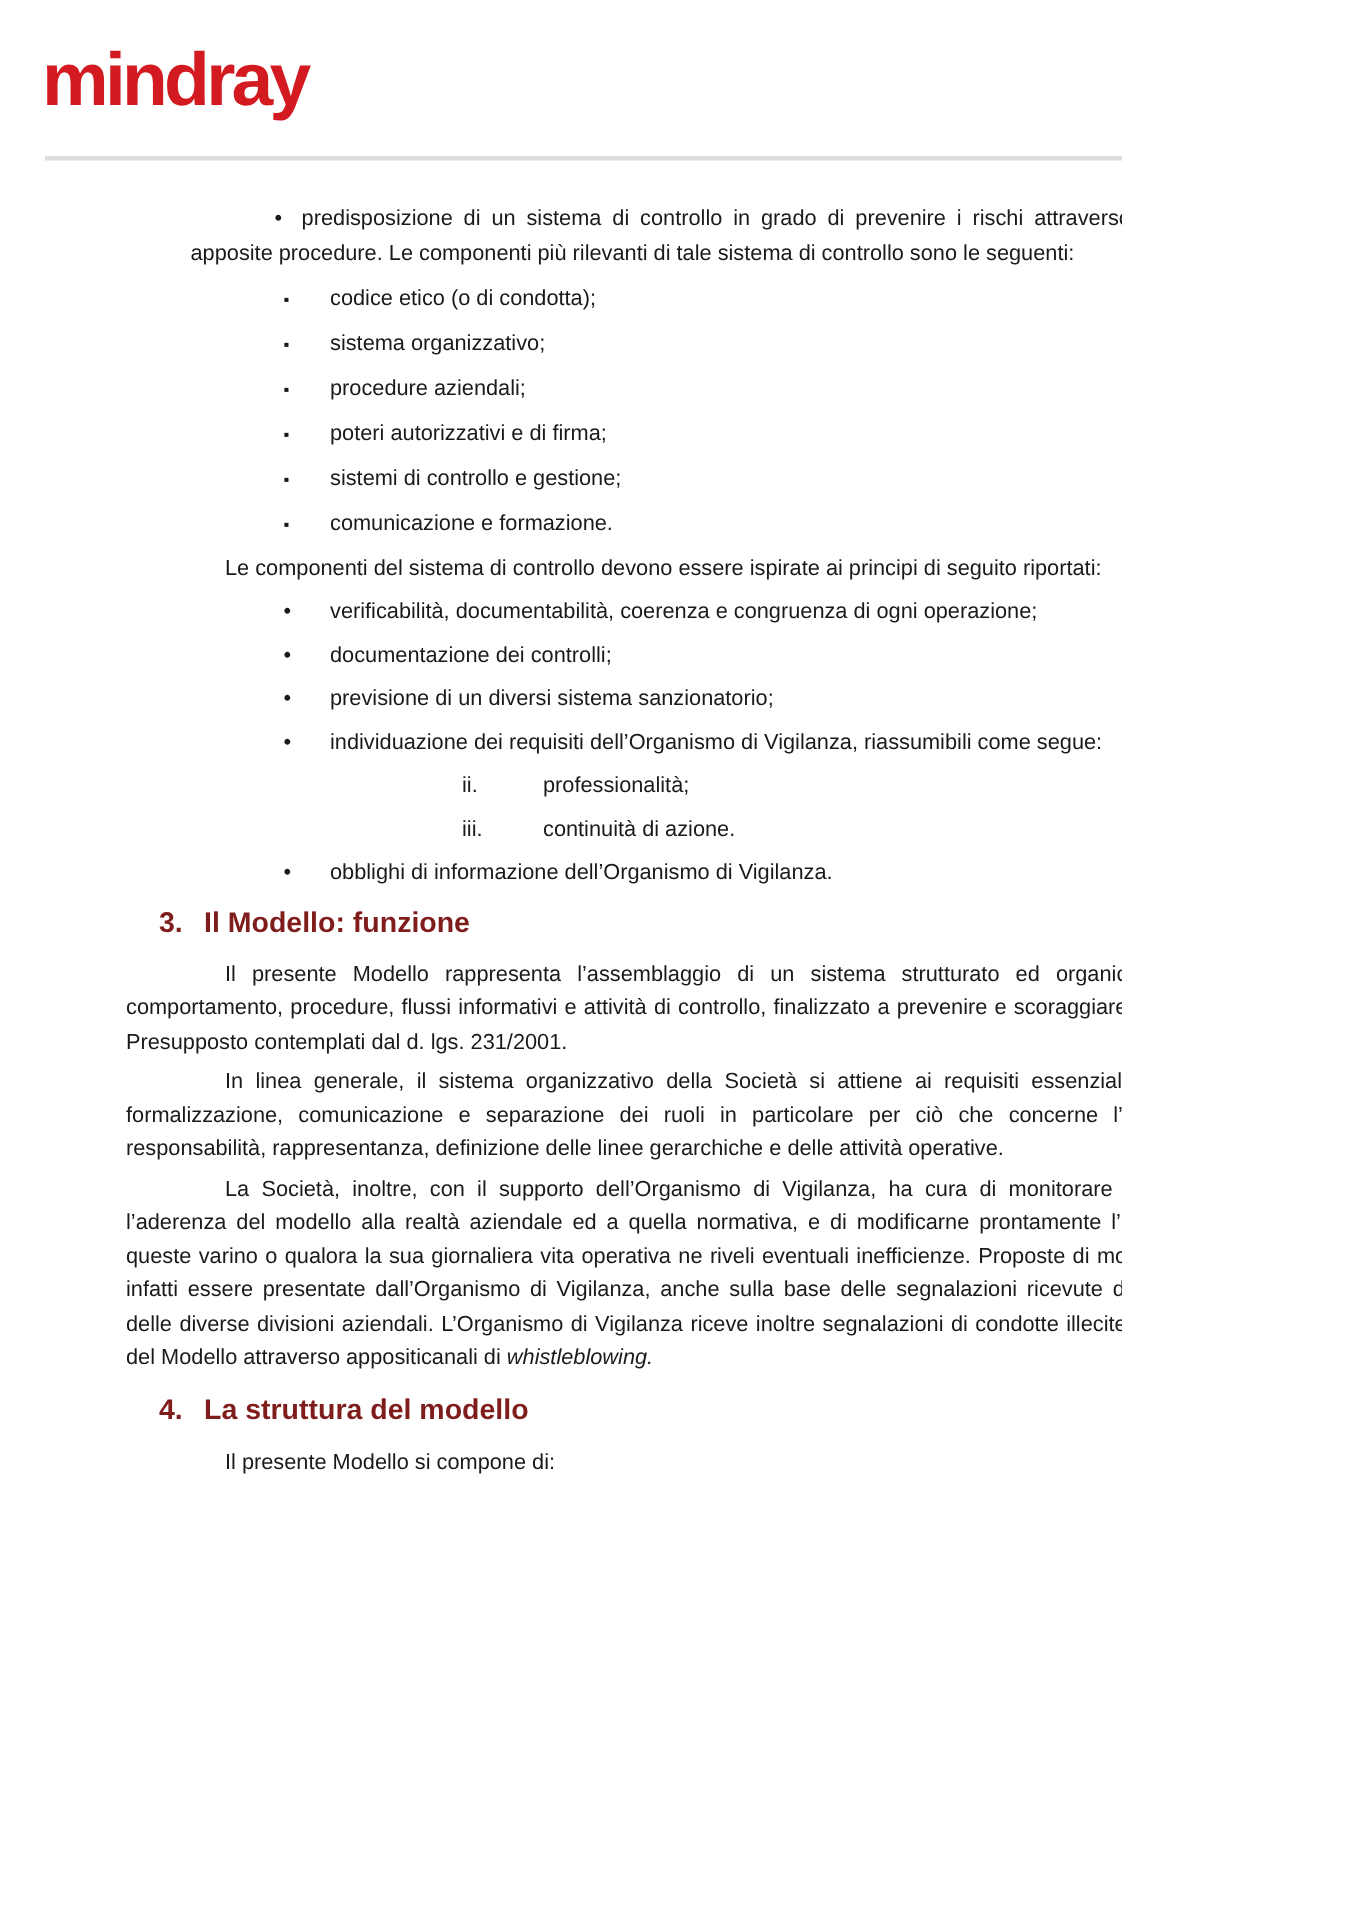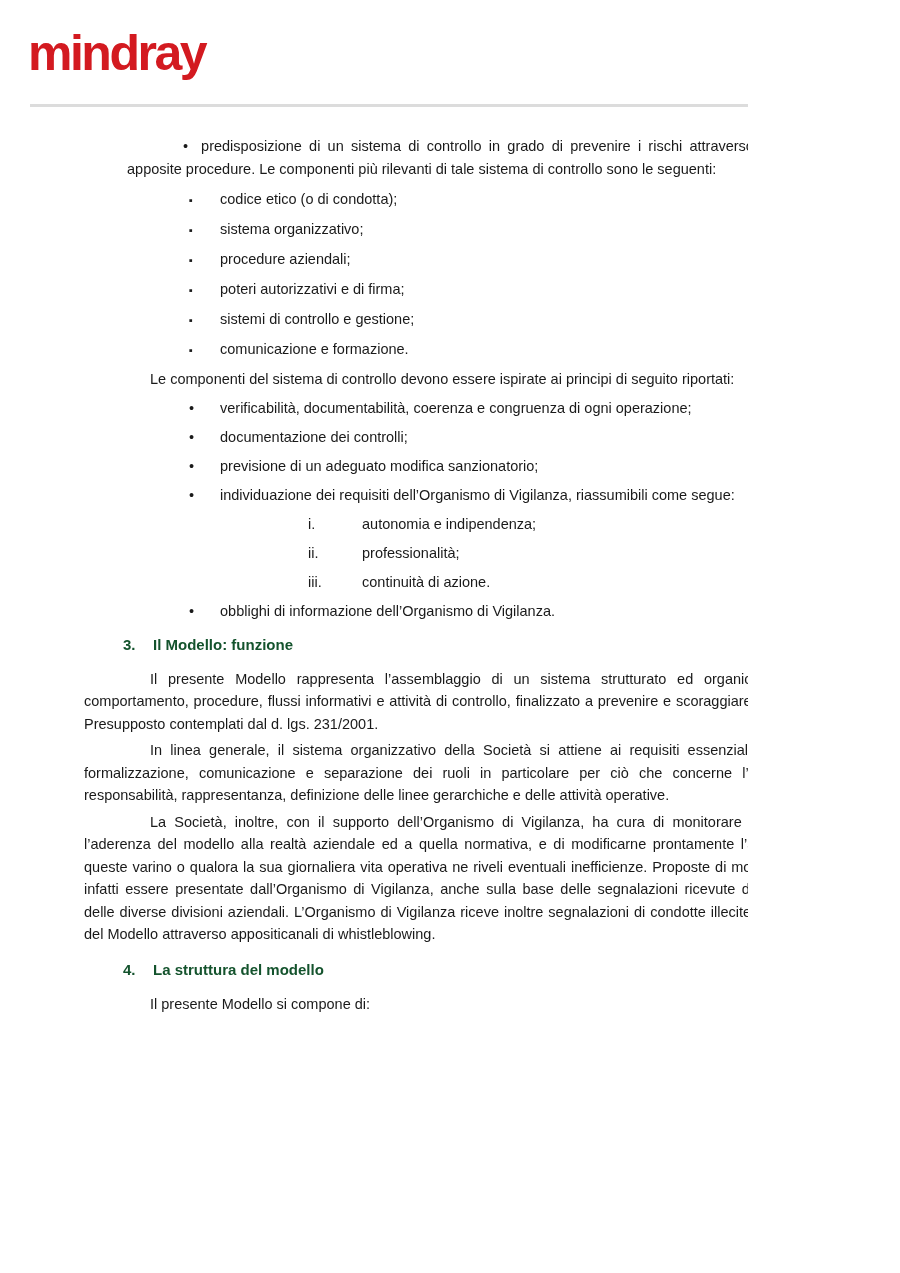--- a/index.html
+++ b/index.html
@@ -63,31 +63,31 @@
   .sq-list { margin-bottom: 6px; }
   .le-comp { margin-bottom: 6.5px; }
   .roman-list .li {
     margin-left: 224px;
     margin-bottom: 6.5px;
     white-space: nowrap;
   }
   .roman-list .num { display: inline-block; width: 54px; }
   .obblighi { margin-bottom: 10px; }
   .heading {
-    color: #14532d;
-    font-size: 15px;
+    color: #7f1d1d;
+    font-size: 19px;
     line-height: 23px;
-    margin-left: 39px;
+    margin-left: 22px;
     margin-bottom: 12px;
   }
   .heading .h-num { display: inline-block; width: 30px; }
   .sec-par { margin-bottom: 4px; }
   .h4-block { margin-top: 12px; }
   .final-par { margin-bottom: 0; }
-  .em { }
+  .em { font-style: italic; }
   .page-number {
     position: absolute;
     left: 788px;
     top: 1177px;
     font-size: 13.5px;
     color: #efa640;
     text-align: right;
   }
 </style>
 </head>
@@ -109,26 +109,25 @@
       <div class="li"><span class="marker">▪</span><span>poteri autorizzativi e di firma;</span></div>
       <div class="li"><span class="marker">▪</span><span>sistemi di controllo e gestione;</span></div>
       <div class="li"><span class="marker">▪</span><span>comunicazione e formazione.</span></div>
     </div>
 
     <p class="p-indent le-comp">Le componenti del sistema di controllo devono essere ispirate ai principi di seguito riportati:</p>
 
     <div class="dot-list">
       <div class="li"><span class="marker">•</span><span>verificabilità, documentabilità, coerenza e congruenza di ogni operazione;</span></div>
       <div class="li"><span class="marker">•</span><span>documentazione dei controlli;</span></div>
-      <div class="li"><span class="marker">•</span><span>previsione di un adeguato modifica sanzionatorio;</span></div>
+      <div class="li"><span class="marker">•</span><span>previsione di un diversi sistema sanzionatorio;</span></div>
       <div class="li"><span class="marker">•</span><span>individuazione dei requisiti dell’Organismo di Vigilanza, riassumibili come segue:</span></div>
     </div>
 
     <div class="roman-list">
-      <div class="li"><span class="num">i.</span><span>autonomia e indipendenza;</span></div>
       <div class="li"><span class="num">ii.</span><span>professionalità;</span></div>
       <div class="li"><span class="num">iii.</span><span>continuità di azione.</span></div>
     </div>
 
     <div class="dot-list obblighi">
       <div class="li"><span class="marker">•</span><span>obblighi di informazione dell’Organismo di Vigilanza.</span></div>
     </div>
 
     <h3 class="heading"><span class="h-num">3.</span><span>Il Modello: funzione</span></h3>
 

